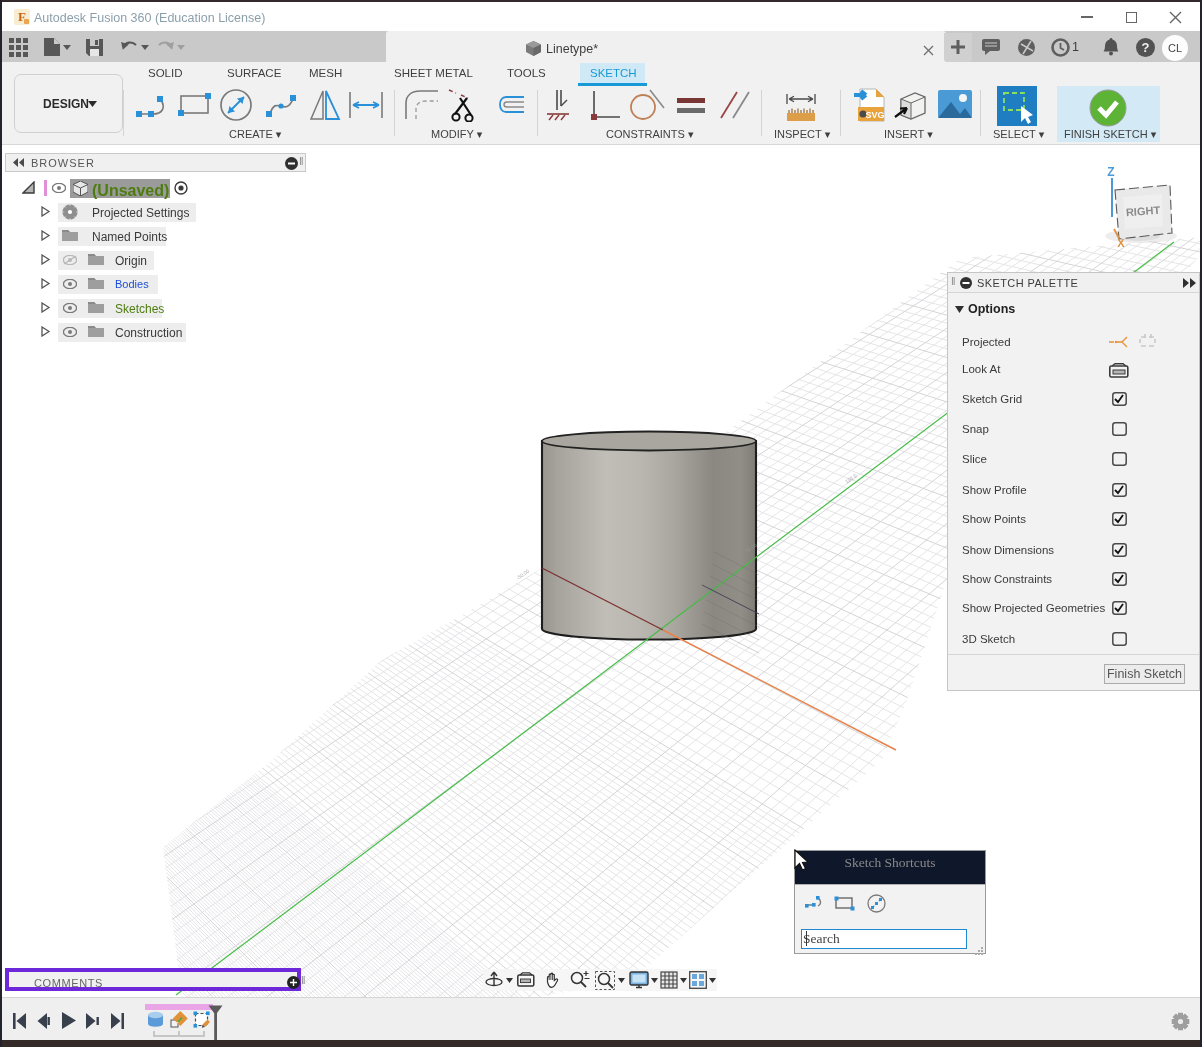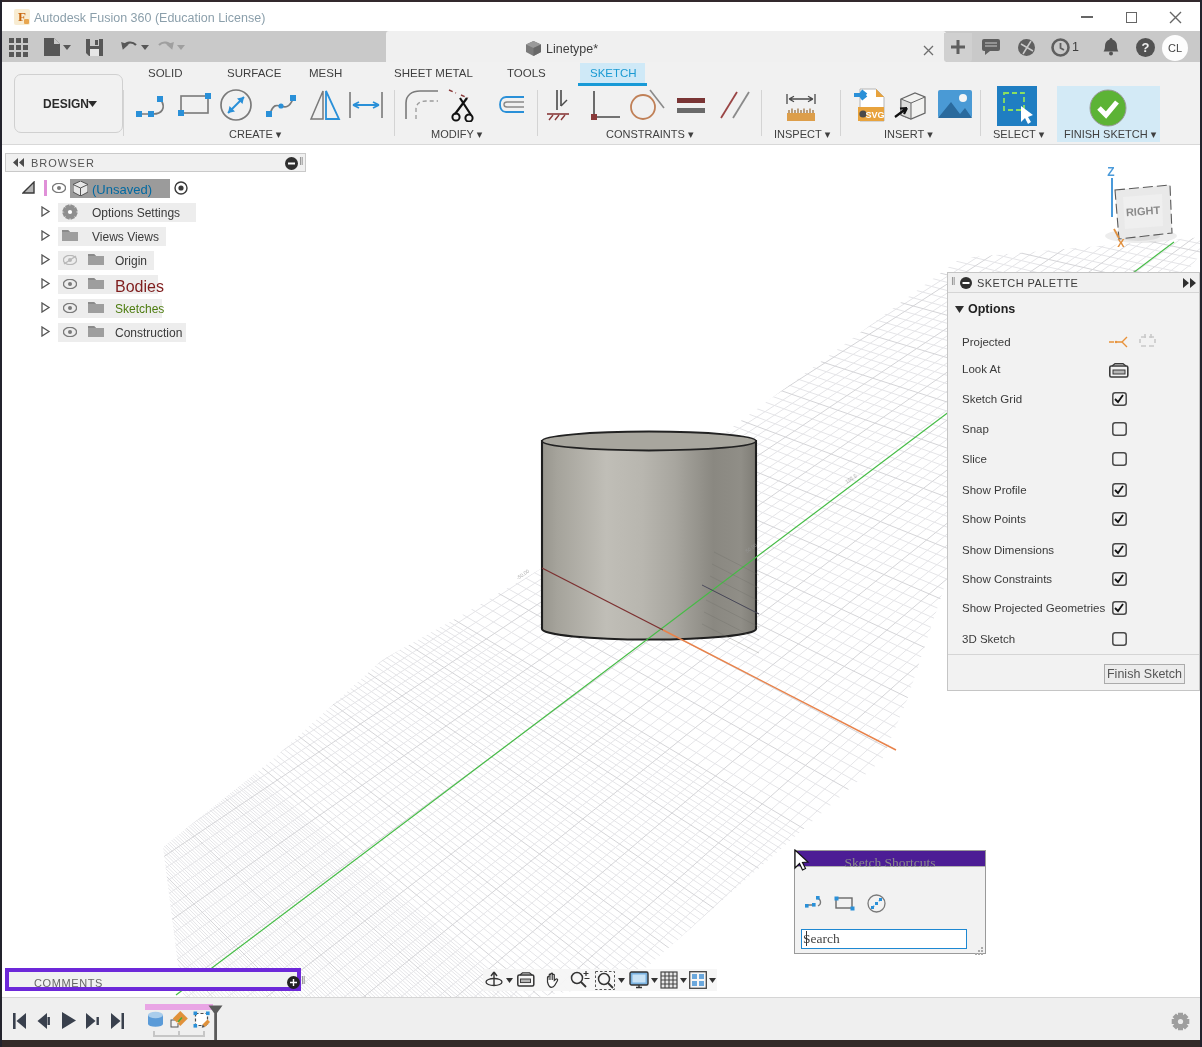--- a/index.html
+++ b/index.html
@@ -315,44 +315,44 @@
   <div class="abs" style="left:44px;top:180px;width:3px;height:16px;background:#e090d8"></div>
   <svg width="14" height="10" viewBox="0 0 14 10" style="position:absolute;left:52px;top:183px">
         <ellipse cx="7" cy="5" rx="6.6" ry="4.6" fill="none" stroke="#7a7a7a" stroke-width="1.4"></ellipse>
         <circle cx="7" cy="5" r="2" fill="#7a7a7a"></circle>
       </svg>
   <div class="abs" style="left:70px;top:179px;width:100px;height:19px;background:#9b9b9b"></div>
   <svg width="15" height="15" viewBox="0 0 15 15" style="position:absolute;left:73px;top:181px">
         <path d="M7.5 0 L15 3.5 V11 L7.5 15 L0 11 V3.5 Z" fill="#e8e8e8" stroke="#555" stroke-width="1"></path>
         <path d="M0 3.5 L7.5 7 L15 3.5 M7.5 7 V15" stroke="#555" stroke-width="1" fill="none"></path>
       </svg>
-  <div class="abs" style="left:92px;top:182px;font-size:13px;font-weight:normal;color:#0369a1">(Unsaved)</div>
+  <div class="abs" style="left:92px;top:182px;font-size:16px;font-weight:bold;color:#4d7c0f">(Unsaved)</div>
   <svg width="14" height="14" viewBox="0 0 14 14" style="position:absolute;left:174px;top:181px">
         <circle cx="7" cy="7" r="6" fill="none" stroke="#3a3a3a" stroke-width="1.4"></circle>
         <circle cx="7" cy="7" r="2.6" fill="#3a3a3a"></circle>
       </svg>
   <svg width="10" height="11" viewBox="0 0 10 11" style="position:absolute;left:41px;top:206px">
         <path d="M1 1 L8 5.5 L1 10 Z" fill="none" stroke="#555" stroke-width="1.3"></path>
       </svg>
       <div class="abs" style="left:58px;top:203px;width:138px;height:19px;background:#ededed"></div>
       <svg width="16" height="16" viewBox="0 0 16 16" style="position:absolute;left:62px;top:204px">
         <circle cx="8" cy="8" r="5.2" fill="#8f8f8f"></circle>
         <path d="M15.8 8.7L14.0 12.9L10.5 11.4L12.1 7.3ZM13.0 14.0L8.8 15.8L7.4 12.2L11.4 10.4ZM7.3 15.8L3.1 14.0L4.6 10.5L8.7 12.1ZM2.0 13.0L0.2 8.8L3.8 7.4L5.6 11.4ZM0.2 7.3L2.0 3.1L5.5 4.6L3.9 8.7ZM3.0 2.0L7.2 0.2L8.6 3.8L4.6 5.6ZM8.7 0.2L12.9 2.0L11.4 5.5L7.3 3.9ZM14.0 3.0L15.8 7.2L12.2 8.6L10.4 4.6Z" fill="#8f8f8f"></path>
         <circle cx="8" cy="8" r="2.1" fill="#fff"></circle>
       </svg>
-      <div class="abs" style="left:92px;top:206px;font-size:12px;color:#3a3a3a">Options Settings</div>
+      <div class="abs" style="left:92px;top:206px;font-size:12px;color:#3a3a3a">Projected Settings</div>
       <svg width="10" height="11" viewBox="0 0 10 11" style="position:absolute;left:41px;top:230px">
         <path d="M1 1 L8 5.5 L1 10 Z" fill="none" stroke="#555" stroke-width="1.3"></path>
       </svg>
       <div class="abs" style="left:58px;top:227px;width:108px;height:19px;background:#ededed"></div>
       <svg width="16" height="16" viewBox="0 0 16 16" style="position:absolute;left:62px;top:228px">
         <path d="M0 2 H6 L8 4 H16 V13 H0 Z" fill="#9e9e9e"></path>
         <path d="M0 2 H6 L8 4 H0 Z" fill="#8a8a8a"></path>
       </svg>
-      <div class="abs" style="left:92px;top:230px;font-size:12px;color:#3a3a3a">Views Views</div>
+      <div class="abs" style="left:92px;top:230px;font-size:12px;color:#3a3a3a">Named Points</div>
       <svg width="10" height="11" viewBox="0 0 10 11" style="position:absolute;left:41px;top:254px">
         <path d="M1 1 L8 5.5 L1 10 Z" fill="none" stroke="#555" stroke-width="1.3"></path>
       </svg>
       <div class="abs" style="left:58px;top:251px;width:96px;height:19px;background:#ededed"></div>
       <svg width="14" height="10" viewBox="0 0 14 10" style="position:absolute;left:63px;top:255px">
         <ellipse cx="7" cy="5" rx="6.6" ry="4.6" fill="none" stroke="#b8b8b8" stroke-width="1.3"></ellipse>
         <circle cx="7" cy="5" r="2" fill="#b8b8b8"></circle>
         <path d="M1 9 L13 1" stroke="#b8b8b8" stroke-width="1.3"></path>
       </svg>
       <svg width="16" height="16" viewBox="0 0 16 16" style="position:absolute;left:88px;top:252px">
@@ -365,21 +365,21 @@
       </svg>
       <div class="abs" style="left:58px;top:275px;width:100px;height:19px;background:#ededed"></div>
       <svg width="14" height="10" viewBox="0 0 14 10" style="position:absolute;left:63px;top:279px">
         <ellipse cx="7" cy="5" rx="6.6" ry="4.6" fill="none" stroke="#7a7a7a" stroke-width="1.4"></ellipse>
         <circle cx="7" cy="5" r="2" fill="#7a7a7a"></circle>
       </svg>
       <svg width="16" height="16" viewBox="0 0 16 16" style="position:absolute;left:88px;top:276px">
         <path d="M0 2 H6 L8 4 H16 V13 H0 Z" fill="#9e9e9e"></path>
         <path d="M0 2 H6 L8 4 H0 Z" fill="#8a8a8a"></path>
       </svg>
-      <div class="abs" style="left:115px;top:278px;font-size:16px;color:#7f1d1d">Bodies</div>
+      <div class="abs" style="left:115px;top:278px;font-size:11px;color:#1d4ed8">Bodies</div>
       <svg width="10" height="11" viewBox="0 0 10 11" style="position:absolute;left:41px;top:302px">
         <path d="M1 1 L8 5.5 L1 10 Z" fill="none" stroke="#555" stroke-width="1.3"></path>
       </svg>
       <div class="abs" style="left:58px;top:299px;width:104px;height:19px;background:#ededed"></div>
       <svg width="14" height="10" viewBox="0 0 14 10" style="position:absolute;left:63px;top:303px">
         <ellipse cx="7" cy="5" rx="6.6" ry="4.6" fill="none" stroke="#7a7a7a" stroke-width="1.4"></ellipse>
         <circle cx="7" cy="5" r="2" fill="#7a7a7a"></circle>
       </svg>
       <svg width="16" height="16" viewBox="0 0 16 16" style="position:absolute;left:88px;top:300px">
         <path d="M0 2 H6 L8 4 H16 V13 H0 Z" fill="#9e9e9e"></path>
@@ -471,21 +471,21 @@
       </svg>
   <svg width="20" height="15" viewBox="0 0 20 15" style="position:absolute;left:161px;top:90px">
         <rect x="0.8" y="3" width="18" height="11" rx="1.5" fill="none" stroke="#3a3a3a" stroke-width="1.6"></rect>
         <path d="M3 3 L6 0.8 H14 L17 3" fill="none" stroke="#3a3a3a" stroke-width="1.4"></path>
         <rect x="4" y="7" width="12" height="4" fill="#b5b5b5" stroke="#3a3a3a" stroke-width="1"></rect>
       </svg>
   <div class="abs" style="left:0;top:381px;width:251px;height:1px;background:#d5d5d5"></div>
   <div class="abs" style="left:156px;top:391px;width:81px;height:20px;background:#ececec;border:1px solid #ababab;font-size:12.5px;color:#555;text-align:center;line-height:19px">Finish Sketch</div>
 </div>
 <div id="shortcut">
-  <div class="abs" style="left:0;top:0;width:100%;height:16px;background:#4c1d95;border-bottom:1px solid #b0b0b0;text-align:center;font-size:13.5px;color:#8a8a8a;line-height:24px">Sketch Shortcuts</div>
+  <div class="abs" style="left:0;top:0;width:100%;height:34px;background:#0f172a;border-bottom:1px solid #b0b0b0;text-align:center;font-size:13.5px;color:#8a8a8a;line-height:24px">Sketch Shortcuts</div>
   <svg width="22" height="16" viewBox="0 0 22 16" style="position:absolute;left:10px;top:44px">
         <path d="M3 10 H8 M12 3 C16 4 17 9 13 11" stroke="#7a7a7a" stroke-width="1.3" fill="none"></path>
         <rect x="0" y="9" width="3.6" height="3.6" fill="#2a90d8"></rect>
         <rect x="7" y="8" width="3.6" height="3.6" fill="#2a90d8"></rect>
         <rect x="11" y="1" width="3.6" height="3.6" fill="#2a90d8"></rect>
       </svg>
   <svg width="22" height="15" viewBox="0 0 22 15" style="position:absolute;left:39px;top:45px">
         <rect x="2" y="2" width="16" height="10" fill="none" stroke="#6a6a6a" stroke-width="1.4"></rect>
         <rect x="0.5" y="0.5" width="4" height="4" fill="#2a90d8"></rect>
         <rect x="16.5" y="10.5" width="4" height="4" fill="#2a90d8"></rect>

